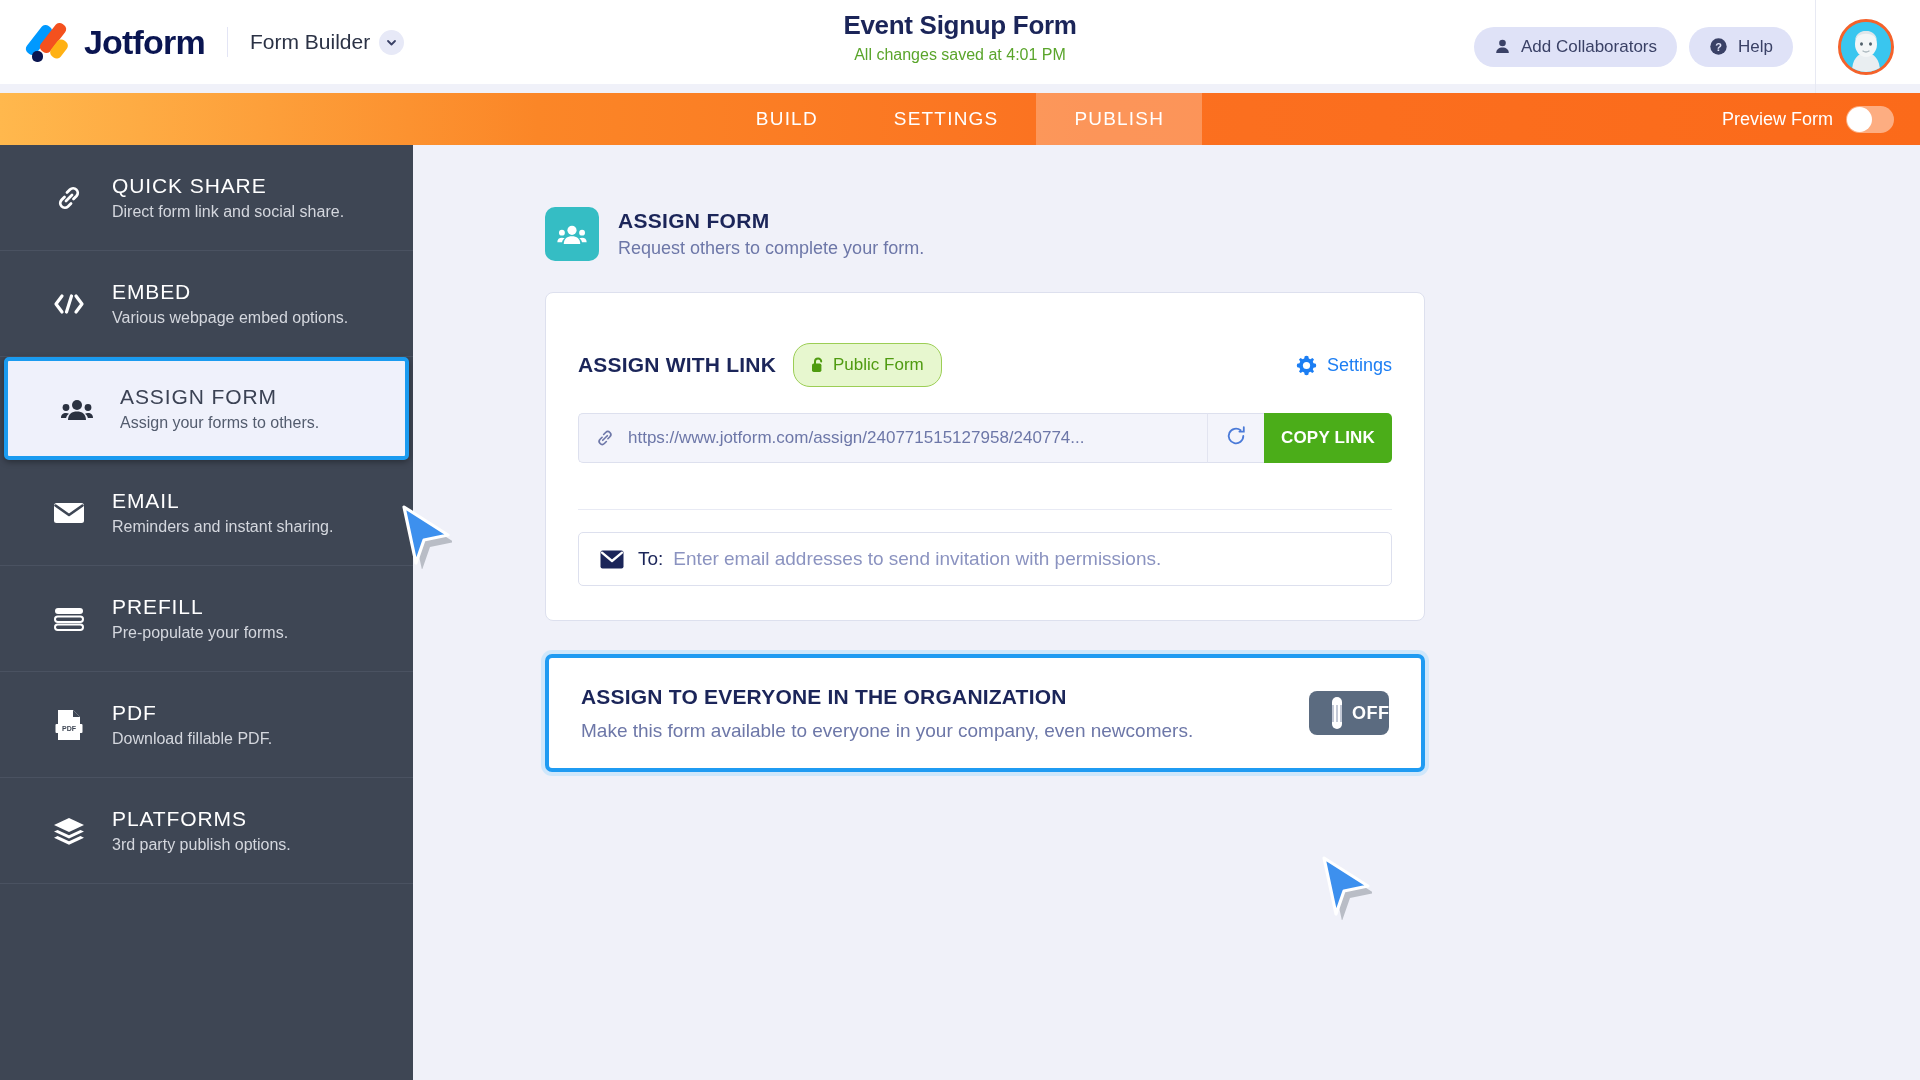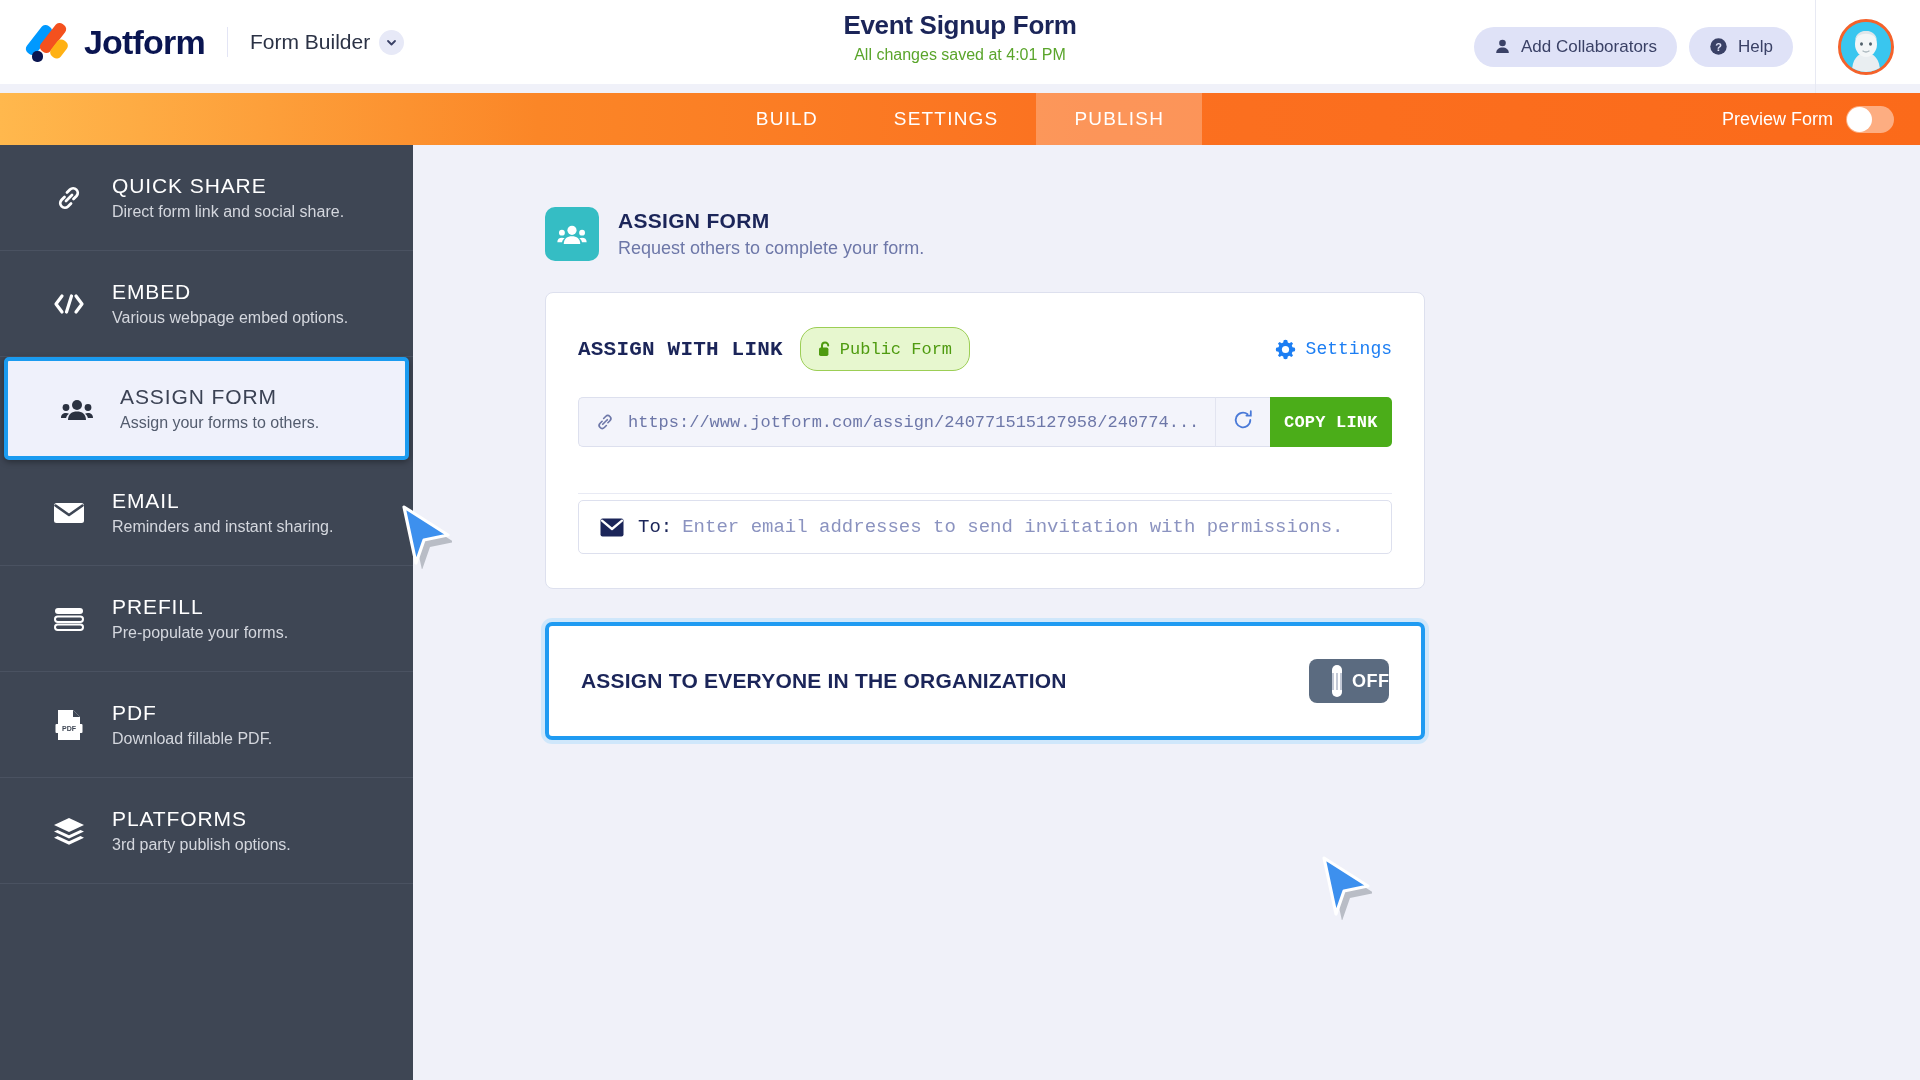--- a/index.html
+++ b/index.html
@@ -159,21 +159,21 @@
     font-size: 21px; font-weight: bold; color: #1b2559;
     letter-spacing: 0.3px;
   }
   .sh-sub { font-size: 18px; color: #6d77a8; margin-top: 5px; }
 
   .card {
     background: #ffffff; border: 1px solid #dde0ee;
     border-radius: 8px; margin-left: 132px;
     width: 880px;
   }
-  .card-a { margin-top: 31px; padding: 34px 32px 34px 32px; font-family: Liberation Mono, monospace; }
+  .card-a { margin-top: 31px; padding: 50px 32px 34px 32px; }
 
   .row-between { display: flex; align-items: center; justify-content: space-between; }
   .label-strong {
     font-size: 21px; font-weight: bold; color: #1b2559;
     letter-spacing: 0.2px;
   }
   .badge-public {
     display: inline-flex; align-items: center;
     height: 44px; padding: 0 17px; border-radius: 17px;
     background: #e7f7cf; border: 1px solid #9cce55;
@@ -217,21 +217,21 @@
   .divider { height: 1px; background: #e8eaf4; margin: 46px 0 0 0; }
 
   .email-head { display: flex; align-items: center; margin-top: 44px; }
   .upload-btn {
     width: 38px; height: 38px; border-radius: 50%;
     background: #e4e7f6; margin-left: 17px;
     display: flex; align-items: center; justify-content: center;
     cursor: pointer;
   }
   .email-input {
-    margin-top: 6px; height: 54px;
+    margin-top: 22px; height: 54px;
     border: 1px solid #dde0ee; border-radius: 5px;
     background: #ffffff; display: flex; align-items: center;
     padding: 0 21px;
   }
   .email-input .envic { margin-right: 14px; display: flex; }
   .to-label { font-size: 19px; color: #1b2559; font-weight: 500; margin-right: 10px; }
   .to-placeholder { font-size: 19px; color: #8b93c0; }
 
   .card-b {
     margin-top: 33px; padding: 30px 32px;
@@ -521,20 +521,21 @@
         </svg>
       </span>
       <span class="to-label">To:</span>
       <span class="to-placeholder">Enter email addresses to send invitation with permissions.</span>
     </div>
   </div>
 
   <div class="card card-b">
     <div>
       <div class="org-title">ASSIGN TO EVERYONE IN THE ORGANIZATION</div>
+      <div class="org-sub">Make this form available to everyone in your company, even newcomers.</div>
     </div>
     <div class="off-toggle">
       <span class="off-knob">
           <s></s>
           <s></s>
           <s></s>
         </span>
       <span class="off-text">OFF</span>
     </div>
   </div>

